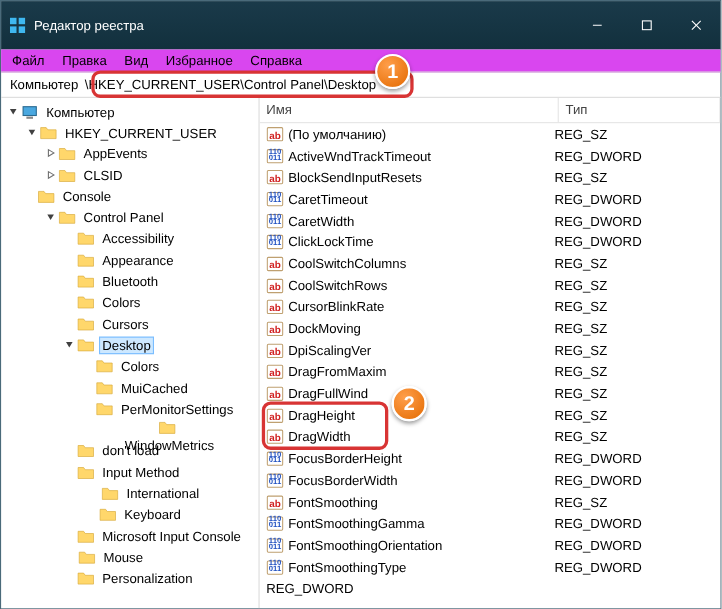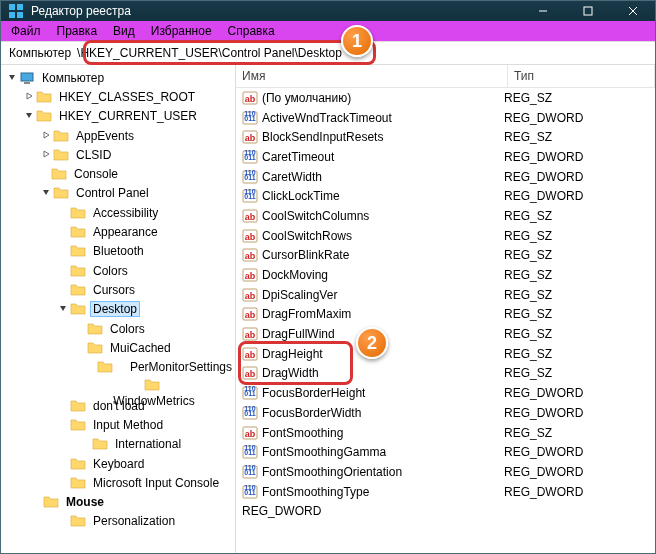--- a/index.html
+++ b/index.html
@@ -1,18 +1,18 @@
 <!DOCTYPE html>
 <html><head>
 <meta charset="utf-8">
 <style>
   * { box-sizing: border-box; font-family: "Segoe UI", Tahoma, sans-serif; }
   body { margin: 0; background: #ccc; }
   .window { width: 656px; height: 554px; background: #fff; display: flex; flex-direction: column; border: 1px solid #4a6a7a; }
-  .titlebar { height: 20px; background: linear-gradient(#1a3a4a,#12303d); color: #fff; display: flex; align-items: center; font-size: 12px; }
+  .titlebar { height: 44px; background: linear-gradient(#1a3a4a,#12303d); color: #fff; display: flex; align-items: center; font-size: 12px; }
   .titlebar .app-icon { width: 14px; height: 14px; margin: 0 8px; display: inline-block; }
   .app-icon svg { display: block; }
   .titlebar-title { flex: 1; }
   .win-btn { width: 45px; height: 30px; display: flex; align-items: center; justify-content: center; color: #fff; font-size: 10px; }
   .win-btn svg { stroke: #fff; fill: none; }
   .menubar { height: 21px; background: #d946ef; display: flex; align-items: center; border-bottom: 1px solid #dcdcdc; font-size: 12px; padding: 0 2px; }
   .menu-item { padding: 2px 8px; }
   .addressbar { height: 23px; display: flex; align-items: center; border-bottom: 1px solid #dcdcdc; font-size: 12px; position: relative; }
   .addr-label { padding: 0 4px 0 8px; }
   .addr-path { display: inline-block; padding: 0 6px 0 2px; }
@@ -99,31 +99,20 @@
             <span class="pc-icon">
               <svg width="16" height="16" viewBox="0 0 16 16">
                 <rect x="2" y="3" width="12" height="8" fill="#4aa8e0" stroke="#2a6a90"></rect>
                 <rect x="5" y="12" width="6" height="2" fill="#888"></rect>
               </svg>
             </span>
             <span class="label">Компьютер</span>
           </div>
           <div class="tree-row" style="padding-left: 21px;">
             <span class="tw twister"><svg width="10" height="10">
-                <path d="M3 2 L8 5 L3 8 Z" fill="none" stroke="#707070"></path>
-              </svg></span>
-            <span class="folder-icon">
-              <svg width="16" height="16" viewBox="0 0 16 16">
-                <path d="M1 3h5l1.5 2H15v8H1z" fill="#ffd76b" stroke="#d8a93a" stroke-width="0.6"></path>
-              </svg>
-            </span>
-            <span class="label">HKEY_CLASSES_ROOT</span>
-          </div>
-          <div class="tree-row" style="padding-left: 21px;">
-            <span class="tw twister"><svg width="10" height="10">
                 <path d="M2 3 L8 3 L5 8 Z" fill="#404040"></path>
               </svg></span>
             <span class="folder-icon">
               <svg width="16" height="16" viewBox="0 0 16 16">
                 <path d="M1 3h5l1.5 2H15v8H1z" fill="#ffd76b" stroke="#d8a93a" stroke-width="0.6"></path>
               </svg>
             </span>
             <span class="label">HKEY_CURRENT_USER</span>
           </div>
           <div class="tree-row" style="padding-left: 38px;">
@@ -141,21 +130,21 @@
             <span class="tw twister"><svg width="10" height="10">
                 <path d="M3 2 L8 5 L3 8 Z" fill="none" stroke="#707070"></path>
               </svg></span>
             <span class="folder-icon">
               <svg width="16" height="16" viewBox="0 0 16 16">
                 <path d="M1 3h5l1.5 2H15v8H1z" fill="#ffd76b" stroke="#d8a93a" stroke-width="0.6"></path>
               </svg>
             </span>
             <span class="label">CLSID</span>
           </div>
-          <div class="tree-row" style="padding-left: 36px;">
+          <div class="tree-row" style="padding-left: 19px;">
             <span class="tw twister"></span>
             <span class="folder-icon">
               <svg width="16" height="16" viewBox="0 0 16 16">
                 <path d="M1 3h5l1.5 2H15v8H1z" fill="#ffd76b" stroke="#d8a93a" stroke-width="0.6"></path>
               </svg>
             </span>
             <span class="label">Console</span>
           </div>
           <div class="tree-row" style="padding-left: 38px;">
             <span class="tw twister"><svg width="10" height="10">
@@ -235,21 +224,21 @@
           </div>
           <div class="tree-row" style="padding-left: 72px;">
             <span class="tw twister"></span>
             <span class="folder-icon">
               <svg width="16" height="16" viewBox="0 0 16 16">
                 <path d="M1 3h5l1.5 2H15v8H1z" fill="#ffd76b" stroke="#d8a93a" stroke-width="0.6"></path>
               </svg>
             </span>
             <span class="label">MuiCached</span>
           </div>
-          <div class="tree-row" style="padding-left: 72px; justify-content: space-between;">
+          <div class="tree-row" style="padding-left: 72px;">
             <span class="tw twister"></span>
             <span class="folder-icon">
               <svg width="16" height="16" viewBox="0 0 16 16">
                 <path d="M1 3h5l1.5 2H15v8H1z" fill="#ffd76b" stroke="#d8a93a" stroke-width="0.6"></path>
               </svg>
             </span>
             <span class="label">PerMonitorSettings</span>
           </div>
           <div class="tree-row" style="padding-left: 72px; flex-direction: column;">
             <span class="tw twister"></span>
@@ -280,39 +269,39 @@
           </div>
           <div class="tree-row" style="padding-left: 77px;">
             <span class="tw twister"></span>
             <span class="folder-icon">
               <svg width="16" height="16" viewBox="0 0 16 16">
                 <path d="M1 3h5l1.5 2H15v8H1z" fill="#ffd76b" stroke="#d8a93a" stroke-width="0.6"></path>
               </svg>
             </span>
             <span class="label">International</span>
           </div>
-          <div class="tree-row" style="padding-left: 55px;">
+          <div class="tree-row" style="padding-left: 55px; margin-left: 20px;">
             <span class="tw twister"></span>
             <span class="folder-icon">
               <svg width="16" height="16" viewBox="0 0 16 16">
                 <path d="M1 3h5l1.5 2H15v8H1z" fill="#ffd76b" stroke="#d8a93a" stroke-width="0.6"></path>
               </svg>
             </span>
             <span class="label">Keyboard</span>
           </div>
           <div class="tree-row" style="padding-left: 55px;">
             <span class="tw twister"></span>
             <span class="folder-icon">
               <svg width="16" height="16" viewBox="0 0 16 16">
                 <path d="M1 3h5l1.5 2H15v8H1z" fill="#ffd76b" stroke="#d8a93a" stroke-width="0.6"></path>
               </svg>
             </span>
             <span class="label">Microsoft Input Console</span>
           </div>
-          <div class="tree-row" style="padding-left: 28px; font-weight: bold;">
+          <div class="tree-row" style="padding-left: 56px;">
             <span class="tw twister"></span>
             <span class="folder-icon">
               <svg width="16" height="16" viewBox="0 0 16 16">
                 <path d="M1 3h5l1.5 2H15v8H1z" fill="#ffd76b" stroke="#d8a93a" stroke-width="0.6"></path>
               </svg>
             </span>
             <span class="label">Mouse</span>
           </div>
           <div class="tree-row" style="padding-left: 55px;">
             <span class="tw twister"></span>

